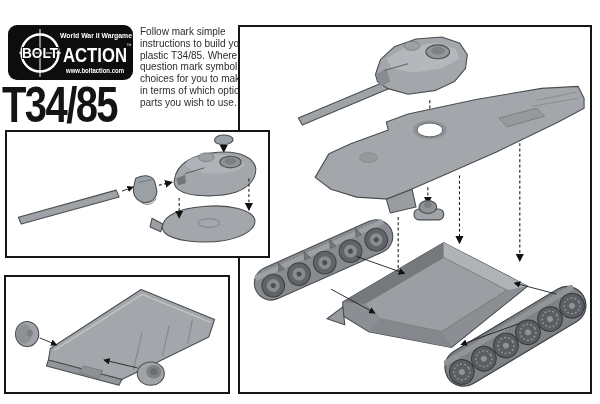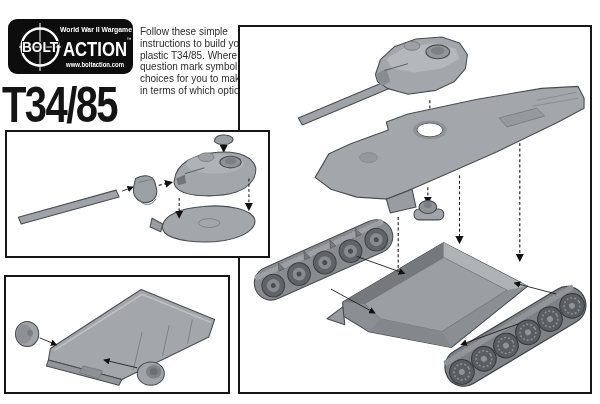--- a/index.html
+++ b/index.html
@@ -1,20 +1,20 @@
 <!DOCTYPE html>
 <html><head>
 <meta charset="utf-8">
 <style>
   html,body{margin:0;padding:0;background:#fff;}
   .page{position:relative;width:600px;height:404px;background:#ffffff;overflow:hidden;
         font-family:"Liberation Sans",sans-serif;}
 
   
-  .logo{position:absolute;left:8px;top:19px;width:125px;height:38px;}
+  .logo{position:absolute;left:8px;top:25px;width:125px;height:38px;}
   .title{position:absolute;left:2px;top:80px;font-size:50px;font-weight:bold;
          letter-spacing:-2px;color:#141414;line-height:1;transform:scaleX(.80);
          transform-origin:0 0;white-space:nowrap;}
   .intro{position:absolute;left:140px;top:26px;width:100px;font-size:10px;
          line-height:11.8px;color:#2d2d2d;}
   .intro span{display:block;white-space:nowrap;}
 
   
   .panel{position:absolute;background:#fff;border:2px solid #161616;box-sizing:border-box;}
   .panel-main{left:238px;top:25px;width:354px;height:369px;z-index:1;}
@@ -43,26 +43,27 @@
       <text x="88" y="13" font-size="6.3" font-weight="bold" fill="#ffffff" text-anchor="middle" textLength="72" lengthAdjust="spacingAndGlyphs">World War II Wargame</text>
       <text x="87" y="37" font-size="20" font-weight="bold" fill="#ffffff" text-anchor="middle" textLength="64" lengthAdjust="spacingAndGlyphs">ACTION</text>
       <text x="121" y="22" font-size="5" fill="#ffffff" text-anchor="middle">™</text>
       <text x="87" y="48" font-size="7" font-weight="bold" fill="#ffffff" text-anchor="middle" textLength="58" lengthAdjust="spacingAndGlyphs">www.boltaction.com</text>
     </svg>
   </div>
 
   <div class="title">T34/85</div>
 
   <div class="intro">
-    <span>Follow these simple</span>
+    <span>Follow mark simple</span>
     <span>instructions to build your</span>
     <span>plastic T34/85. Where a</span>
     <span>question mark symbol (?)</span>
     <span>choices for you to make</span>
     <span>in terms of which optional</span>
+    <span>parts you wish to use.</span>
   </div>
 
   <div class="panel panel-main">
     <svg viewBox="0 0 354 369">
       <defs>
         <marker id="ahm" viewBox="0 0 10 10" refX="8" refY="5" markerWidth="7.5" markerHeight="7.5" orient="auto-start-reverse">
           <path d="M0,0 L10,5 L0,10 Z" fill="#111"></path>
         </marker>
       </defs>
 

